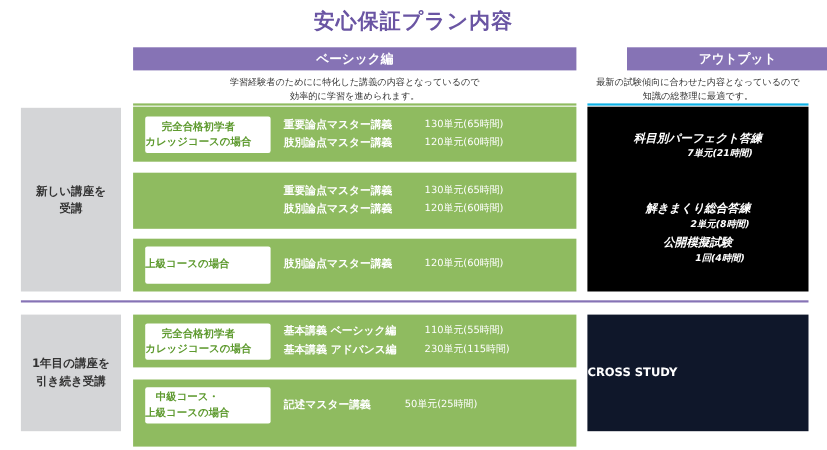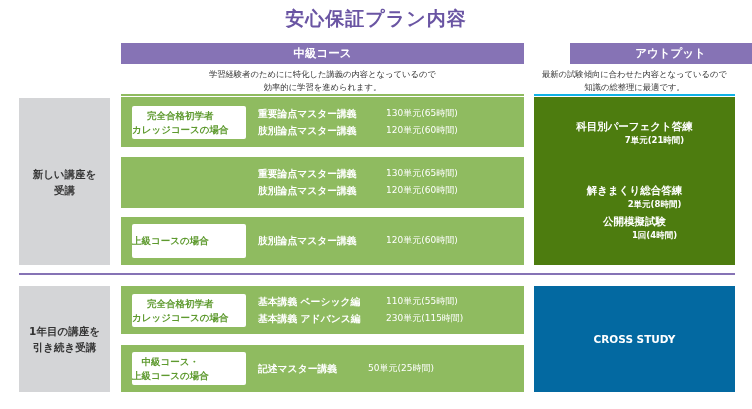--- a/index.html
+++ b/index.html
@@ -10,33 +10,33 @@
   .col-head { height: 21px; background: #8673b5; color: #ffffff; font-size: 11.5px; font-weight: bold; display: flex; align-items: center; justify-content: center; }
   .desc { font-size: 8.3px; color: #333; text-align: center; line-height: 13px; }
   .rule { height: 2px; }
   .grey { background: #d4d5d7; display: flex; align-items: center; justify-content: center; text-align: center; font-size: 10.5px; font-weight: bold; color: #333; line-height: 16px; }
   .green { background: #8fbb60; display: flex; align-items: center; }
   .label-box { position: absolute; left: 11px; width: 114px; background: #ffffff; border-radius: 2px; color: #5e9a2f; font-weight: bold; font-size: 9.5px; text-align: center; line-height: 14px; display: flex; align-items: center; justify-content: flex-start; }
   .lines { position: absolute; left: 137px; color: #ffffff; font-size: 9.8px; line-height: 17px; }
   .line { display: flex; white-space: nowrap; }
   .line .name { font-weight: bold; display: inline-block; }
   .line .units { display: inline-block; font-size: 9px; }
-  .blue { background: #4d7c0f; color: #ffffff; text-align: center; }
+  .blue { background: #000000; color: #ffffff; text-align: center; font-style: italic; }
   .out-item { position: absolute; left: 0; width: 100%; text-align: center; }
   .out-item .n { font-size: 10.5px; font-weight: bold; line-height: 15px; }
   .out-item .d { font-size: 8.5px; font-weight: bold; line-height: 12px; padding-left: 40px; }
-  .navy { background: #0369a1; color: #ffffff; display: flex; align-items: center; justify-content: center; font-size: 10.5px; font-weight: bold; }
+  .navy { background: #0f172a; color: #ffffff; display: flex; align-items: center; font-size: 10.5px; font-weight: bold; }
   .divider { background: #8673b5; height: 2px; }
 </style>
 </head>
 <body>
 
 <div class="abs title">安心保証プラン内容</div>
 
-<div class="abs col-head" style="left:121px; top:43px; width:403px;">中級コース</div>
+<div class="abs col-head" style="left:121px; top:43px; width:403px;">ベーシック編</div>
 <div class="abs col-head" style="left:534px; top:43px; width:201px;margin-left:36px;">アウトプット</div>
 
 <div class="abs desc" style="left:121px; top:68px; width:403px;">
   <div>学習経験者のためにに特化した講義の内容となっているので</div>
   <div>効率的に学習を進められます。</div>
 </div>
 <div class="abs desc" style="left:530px; top:68px; width:209px;">
   <div>最新の試験傾向に合わせた内容となっているので</div>
   <div>知識の総整理に最適です。</div>
 </div>
@@ -130,21 +130,21 @@
         <span class="name" style="width:128px;">基本講義 ベーシック編</span>
         <span class="units">110単元(55時間)</span>
       </div>
     <div class="line">
         <span class="name" style="width:128px;">基本講義 アドバンス編</span>
         <span class="units">230単元(115時間)</span>
       </div>
   </div>
 </div>
 
-<div class="abs green" style="left:121px; top:345px; width:403px; height:47px;">
+<div class="abs green" style="left:121px; top:345px; width:403px; height:61px;">
   <div class="label-box" style="top:7px; height:33px;">
     <div>
         <div>中級コース・</div>
         <div>上級コースの場合</div>
       </div>
   </div>
   <div class="lines" style="top:15px;">
     <div class="line">
         <span class="name" style="width:110px;">記述マスター講義</span>
         <span class="units">50単元(25時間)</span>

